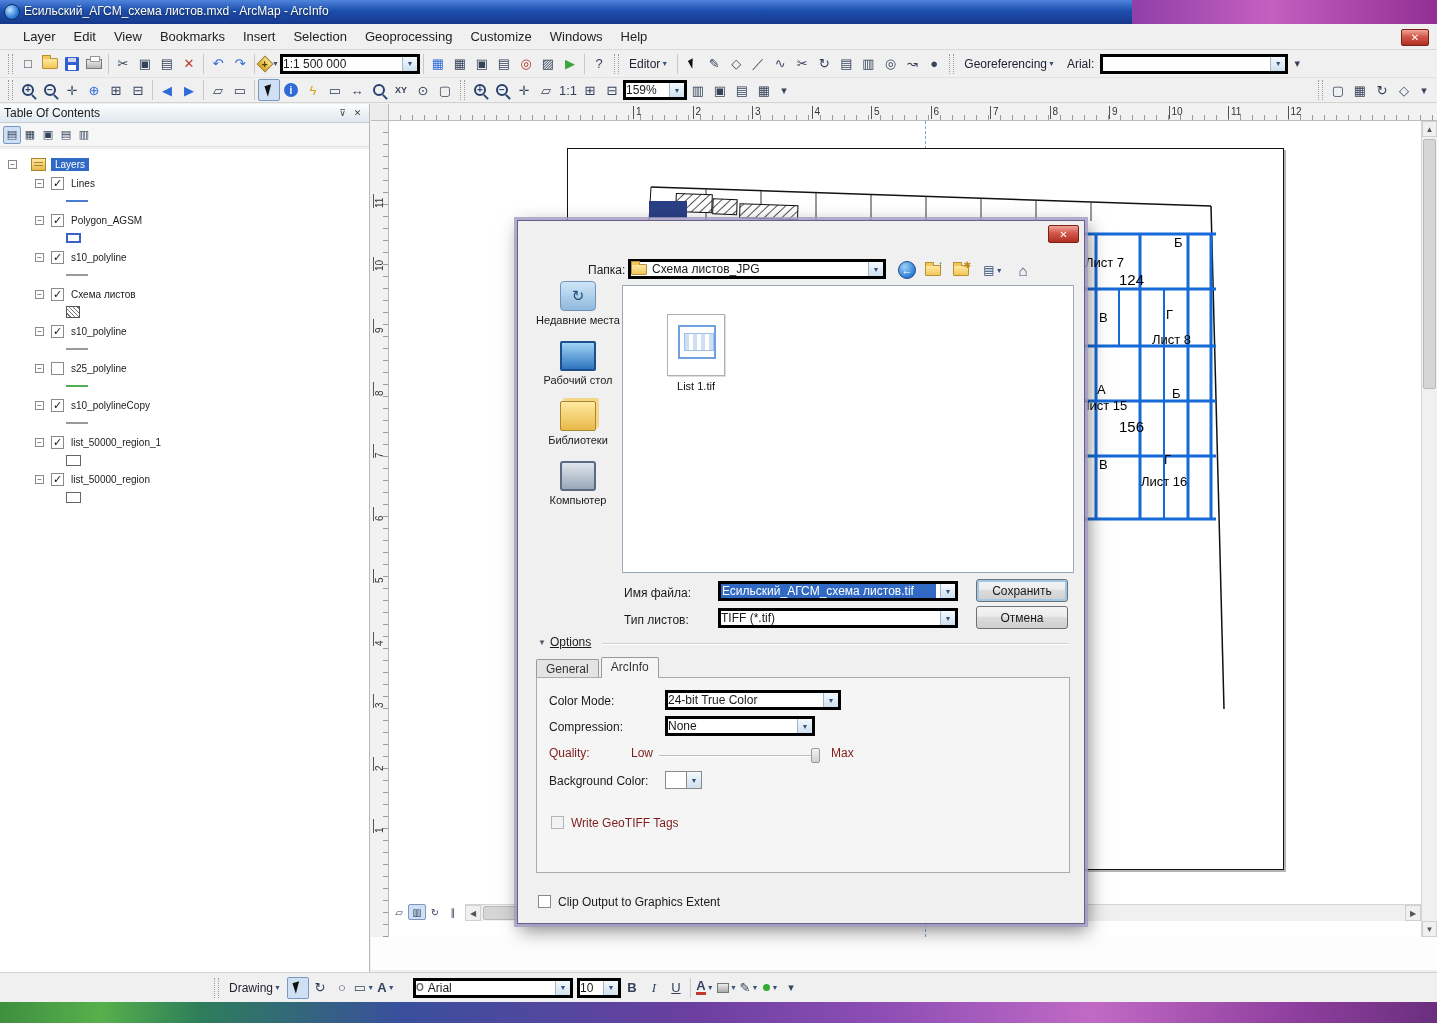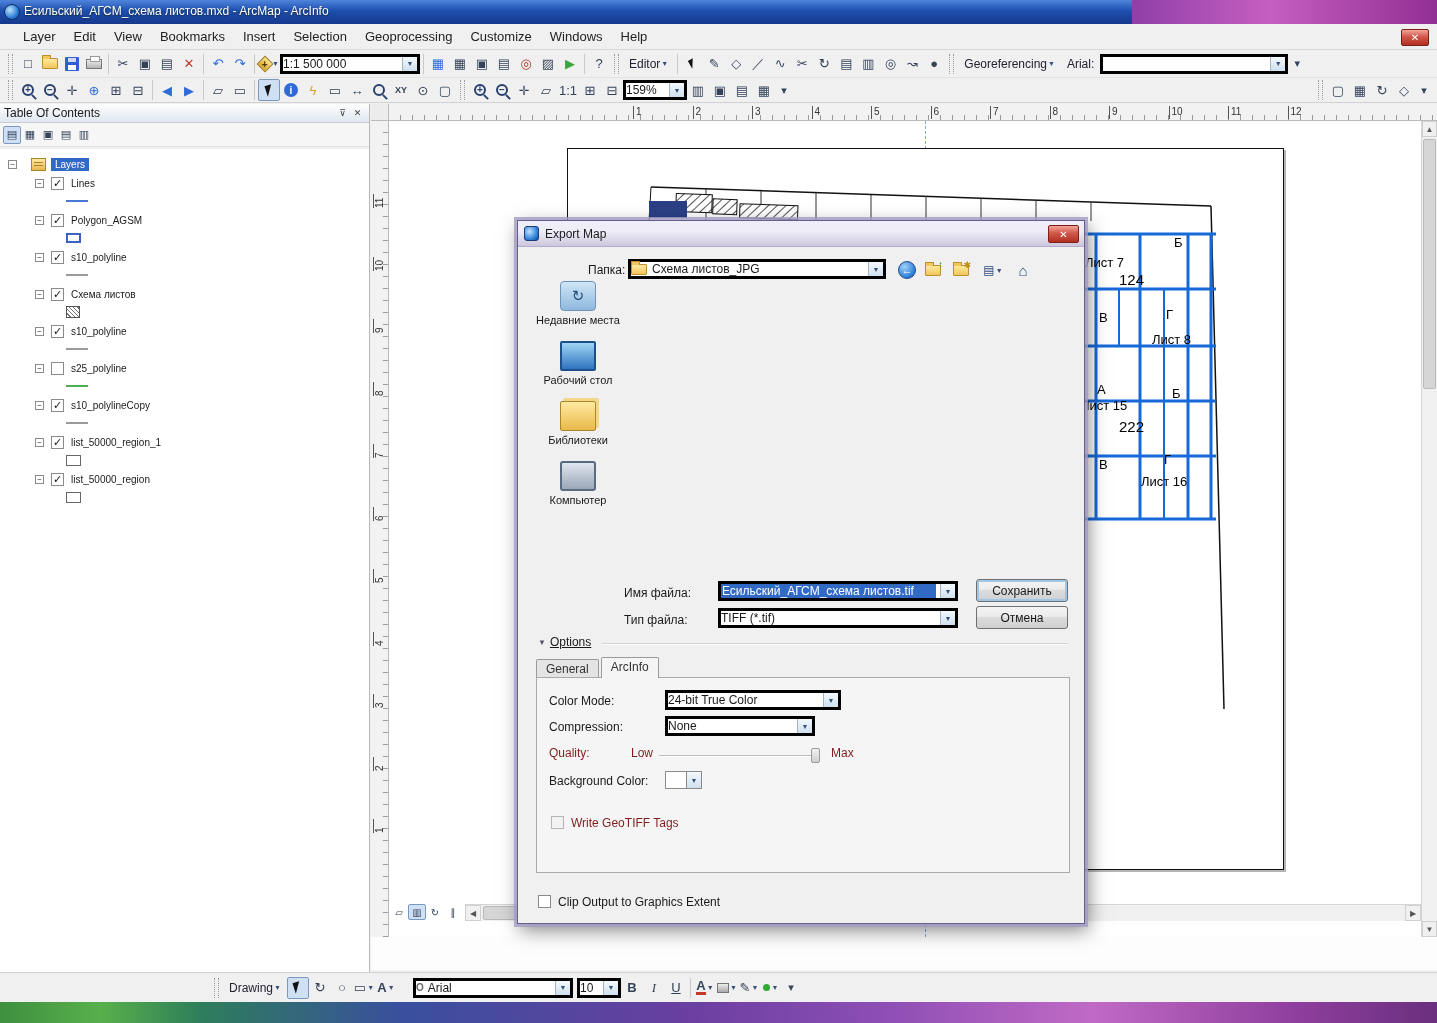--- a/index.html
+++ b/index.html
@@ -443,21 +443,21 @@
       <div id="sheet-labels" style="position:absolute;left:0;top:0;width:717px;height:722px;">
           <span class="sheetlabel" style="left: 517px; top: 106px; font-size: 13px;">Лист 7</span>
           <span class="sheetlabel" style="left: 606px; top: 86px; font-size: 13px;">Б</span>
           <span class="sheetlabel" style="left: 551px; top: 122px; font-size: 15px;">124</span>
           <span class="sheetlabel" style="left: 531px; top: 161px; font-size: 13px;">В</span>
           <span class="sheetlabel" style="left: 598px; top: 158px; font-size: 13px;">Г</span>
           <span class="sheetlabel" style="left: 584px; top: 183px; font-size: 13px;">Лист 8</span>
           <span class="sheetlabel" style="left: 529px; top: 233px; font-size: 13px;">А</span>
           <span class="sheetlabel" style="left: 604px; top: 237px; font-size: 13px;">Б</span>
           <span class="sheetlabel" style="left: 513px; top: 249px; font-size: 13px;">Лист 15</span>
-          <span class="sheetlabel" style="left: 551px; top: 269px; font-size: 15px;">222</span>
+          <span class="sheetlabel" style="left: 551px; top: 269px; font-size: 15px;">156</span>
           <span class="sheetlabel" style="left: 531px; top: 308px; font-size: 13px;">В</span>
           <span class="sheetlabel" style="left: 596px; top: 303px; font-size: 13px;">Г</span>
           <span class="sheetlabel" style="left: 573px; top: 325px; font-size: 13px;">Лист 16</span>
         </div>
     </div>
     <div class="viewbtns">
       <span class="tbico">▱</span>
       <span class="tbico pressed">▥</span>
       <span class="tbico">↻</span>
       <span class="tbico">∥</span>
@@ -469,24 +469,20 @@
     </div>
   </div>
   <div class="vscroll">
     <span class="sbtn" style="left:0;top:0;width:15px;">▲</span>
     <span class="sthumb" style="left:1px;top:18px;width:13px;height:250px;"></span>
     <span class="sbtn" style="left:0;bottom:0;width:15px;">▼</span>
   </div>
 </div>
 
 <div class="dialog">
-  <div class="dtitle">
-    <span class="dico"></span>
-    <span class="dtitletext">Export Map</span>
-  </div>
   <div class="closebtn dclose">
       <span>✕</span>
     </div>
 
   <span class="drowlabel" style="left:70px;top:42px;">Папка:</span>
   <span class="combo" style="position:absolute;left:110px;top:38px;width:258px;">
     <span class="fold" style="margin-right:5px;"></span>
     <span class="tx">Схема листов_JPG</span>
     <span class="arr">▼</span>
   </span>
@@ -521,31 +517,37 @@
       <div class="place">
         <div class="plc plc2"></div>
         <div class="plabel">Библиотеки</div>
       </div>
       <div class="place">
         <div class="plc plc3"></div>
         <div class="plabel">Компьютер</div>
       </div>
     </div>
 
+  <div class="filearea" id="file-list">
+      <div class="fitem">
+        <div class="thumb"></div>
+        <div class="fitemlabel">List 1.tif</div>
+      </div>
+    </div>
 
   <span class="drowlabel" style="left:106px;top:365px;">Имя файла:</span>
   <span class="combo" style="position:absolute;left:200px;top:360px;width:240px;">
     <span class="tx seltext">Есильский_АГСМ_схема листов.tif</span>
     <span class="arr">▼</span>
   </span>
   <div class="wbtn defaultbtn" style="left:458px;top:358px;width:92px;height:23px;">
       <span>Сохранить</span>
     </div>
 
-  <span class="drowlabel" style="left:106px;top:392px;">Тип файла:</span>
+  <span class="drowlabel" style="left:106px;top:392px;">Тип листов:</span>
   <span class="combo" style="position:absolute;left:200px;top:387px;width:240px;">
     <span class="tx">TIFF (*.tif)</span>
     <span class="arr">▼</span>
   </span>
   <div class="wbtn" style="left:458px;top:385px;width:92px;height:23px;">
       <span>Отмена</span>
     </div>
 
   <div class="optshdr">
     <span class="tri">▼</span>

